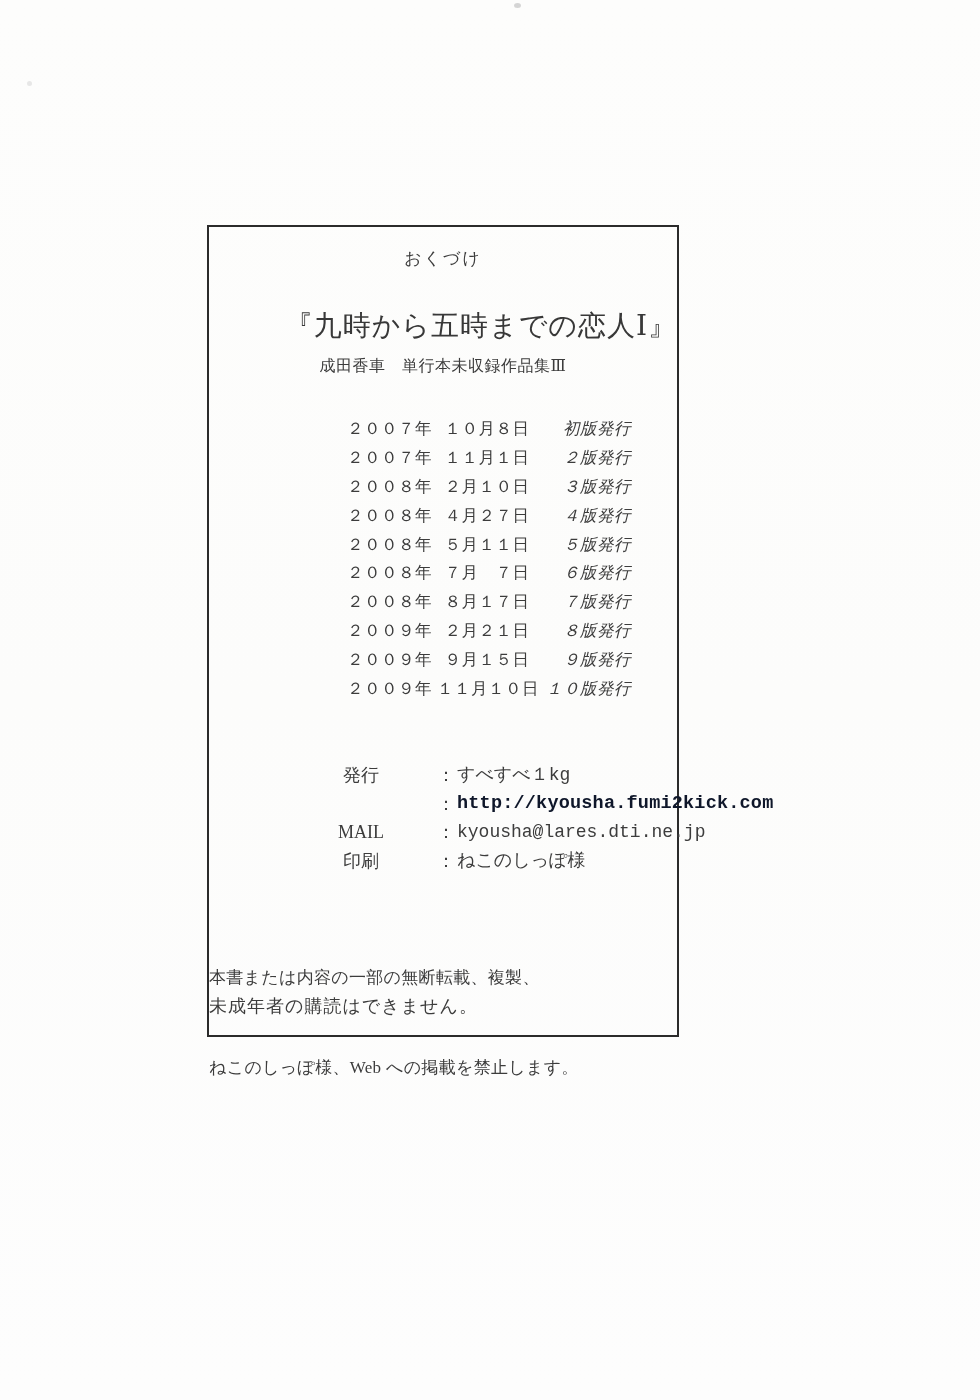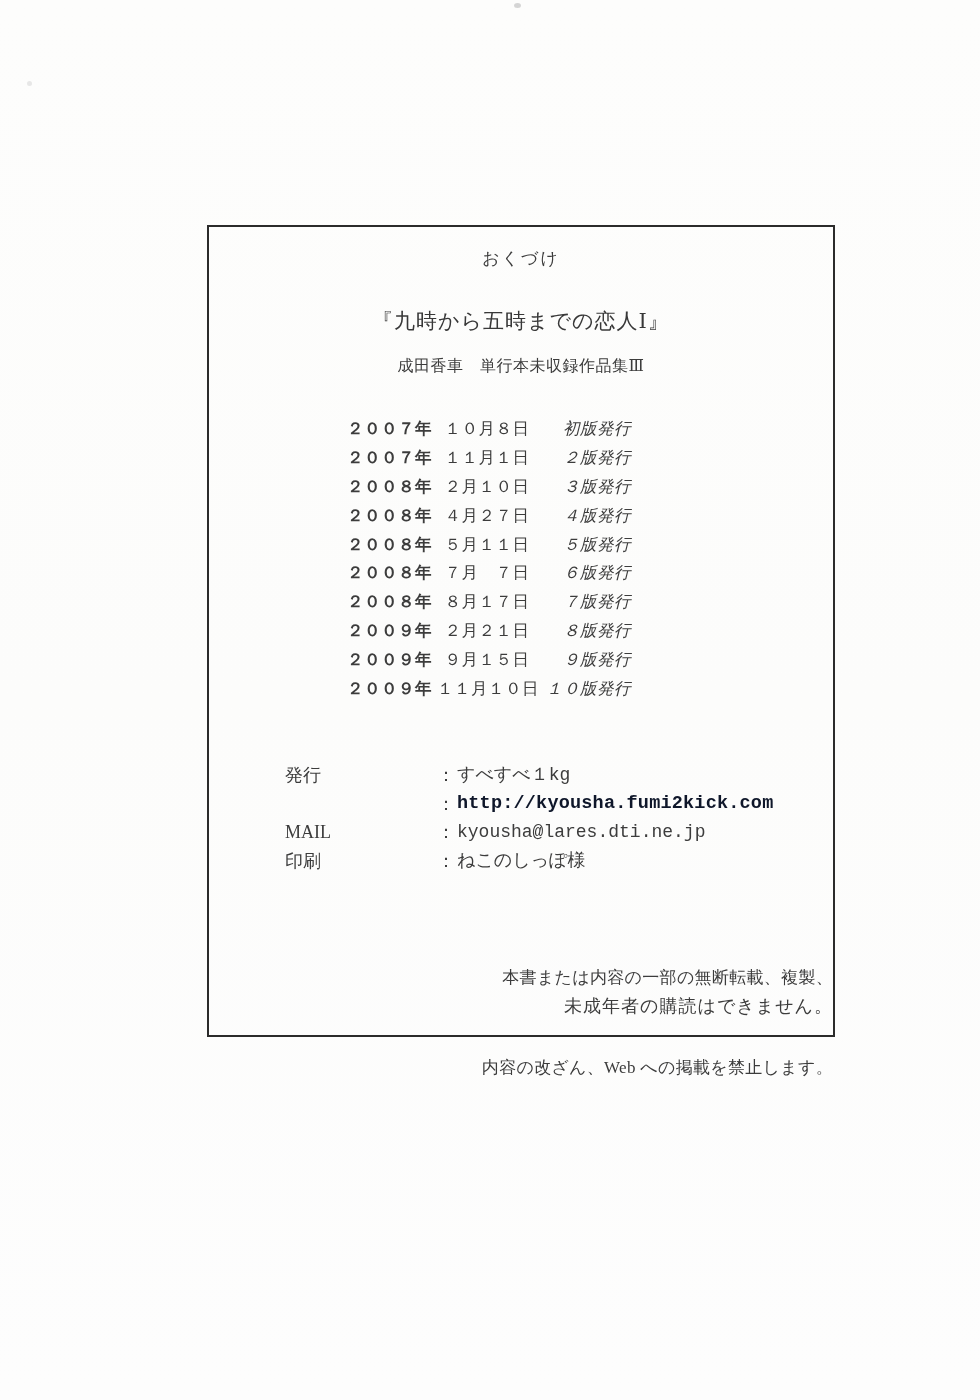--- a/index.html
+++ b/index.html
@@ -19,80 +19,80 @@
     position: absolute;
     border-radius: 50%;
     background: #b5b5b5;
   }
   .speck-top { left: 514px; top: 3px; width: 7px; height: 5px; opacity: .55; }
   .speck-left { left: 27px; top: 81px; width: 5px; height: 5px; opacity: .3; }
   .colophon-box {
     position: absolute;
     left: 207px;
     top: 225px;
-    width: 628px;
+    width: 472px;
     height: 812px;
     border: 2px solid #2b2b2b;
     box-sizing: border-box;
     background: transparent;
   }
   .center-line {
     position: absolute;
     left: 0;
     right: 0;
     text-align: center;
     white-space: pre;
   }
   .okuzuke   { top: 20px;  font-size: 17px;   letter-spacing: 2px; }
-  .title     { top: 80px;  font-size: 21px;   letter-spacing: 1px; color: #383838; }
+  .title     { top: 80px;  font-size: 28px;   letter-spacing: 1px; color: #383838; text-align: right; }
   .author    { top: 129px; font-size: 16px; letter-spacing: 0.5px; }
 
   .print-history {
     position: absolute;
     top: 188px;
     left: 0;
     right: 0;
   }
   .ph-row {
     display: flex;
     height: 28.8px;
     align-items: center;
     padding-left: 138px;
     font-size: 16.5px;
     letter-spacing: 0.5px;
     white-space: pre;
   }
-  .ph-year { width: 90px;  flex: none; font-weight: bold; }
+  .ph-year { width: 90px;  flex: none; }
   .ph-date { width: 100px; flex: none; text-align: center; }
   .ph-ed   { width: 94px;  flex: none; text-align: right; font-style: italic; }
 
   .publisher {
     position: absolute;
     top: 534px;
     left: 0;
     right: 0;
     font-size: 18px;
   }
   .pub-row {
     display: flex;
     line-height: 28.6px;
     padding-left: 76px;
     white-space: pre;
   }
-  .pub-label { width: 152px; flex: none; text-align: left; }
+  .pub-label { width: 152px; flex: none; text-align: center; }
   .pub-colon { width: 18px;  flex: none; text-align: center; }
   .pub-value { padding-left: 2px; font-family: Liberation Mono, monospace; }
   .pub-url   { font-weight: bold; font-size: 18.5px; color: #0f172a; letter-spacing: 0.2px; }
 
   .notice {
     position: absolute;
     top: 676px;
     left: 0;
     right: 0;
-    text-align: right;
+    text-align: left;
     font-size: 17px;
     line-height: 30px;
     letter-spacing: 0.3px;
     white-space: pre;
   }
   .age-notice {
     top: 764px;
     font-size: 18px;
     line-height: 30px;
     letter-spacing: 1px;
@@ -183,18 +183,18 @@
     </div>
     <div class="pub-row">
       <span class="pub-label">印刷</span>
       <span class="pub-colon">：</span>
       <span class="pub-value">ねこのしっぽ様</span>
     </div>
   </div>
 
   <div class="notice">
     <div>本書または内容の一部の無断転載、複製、</div>
-    <div>内容の改ざん、Web への掲載を禁止します。</div>
+    <div>ねこのしっぽ様、Web への掲載を禁止します。</div>
   </div>
 
   <div class="notice age-notice">未成年者の購読はできません。</div>
 
 </div>
 
 </body></html>

